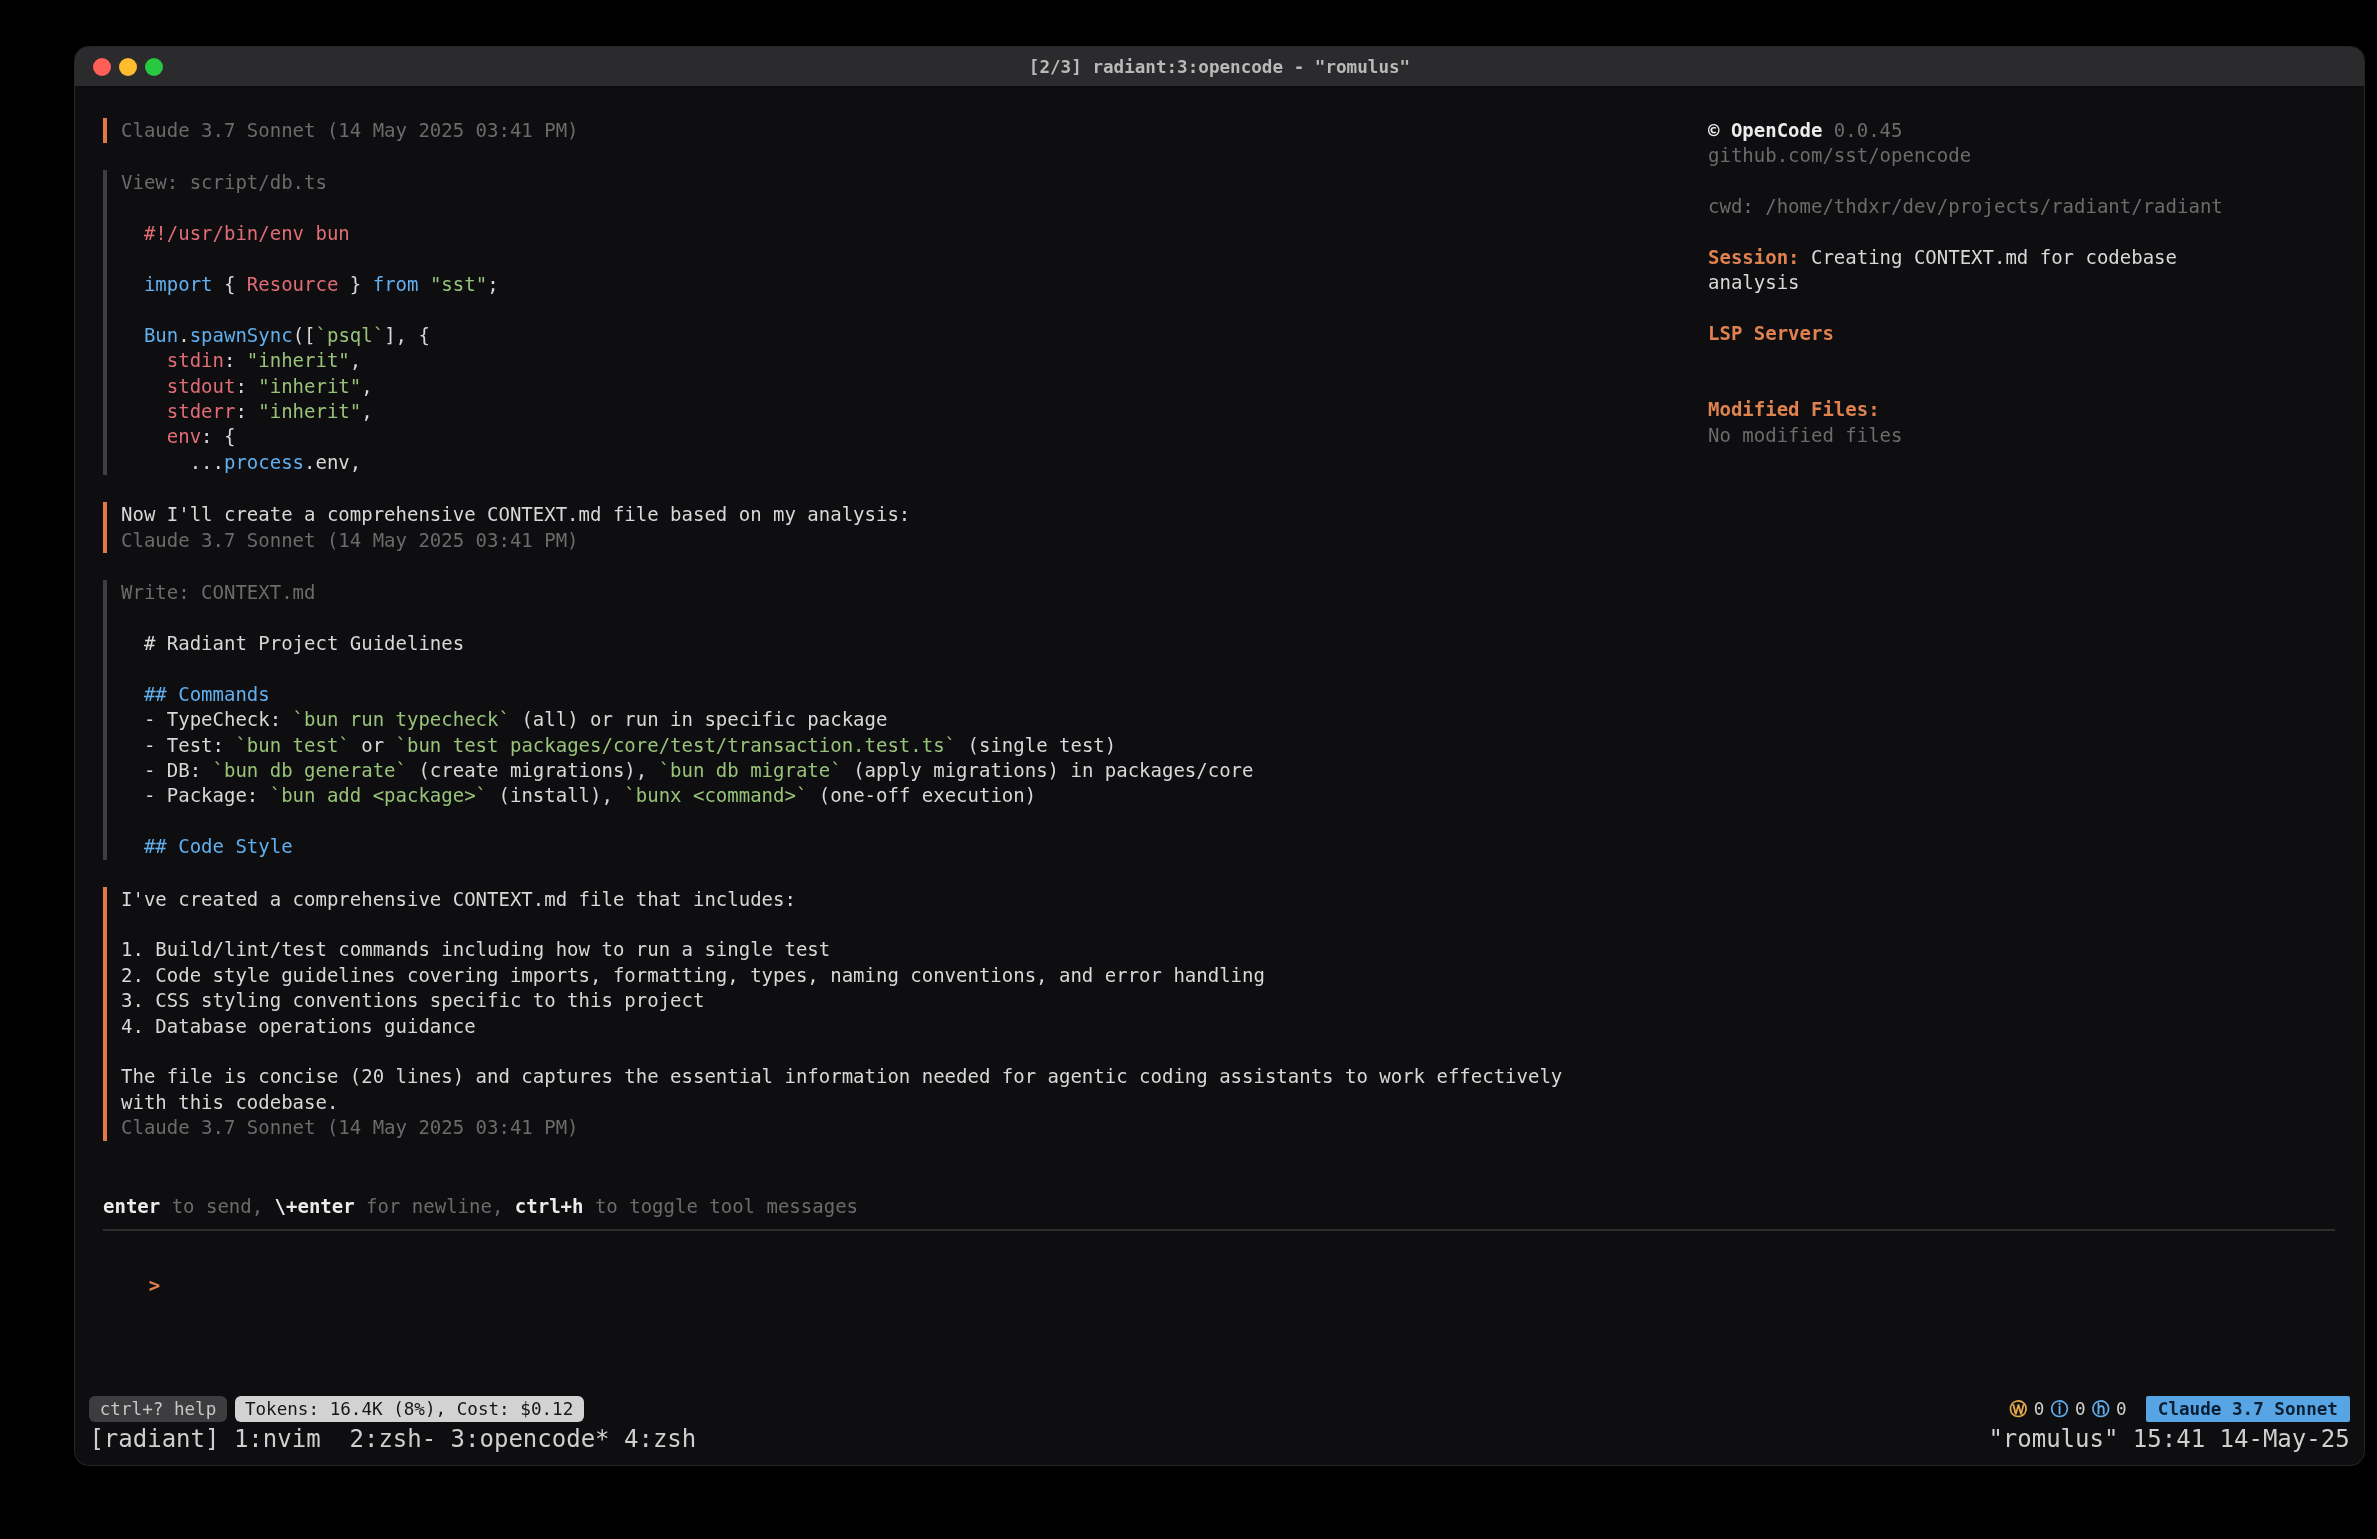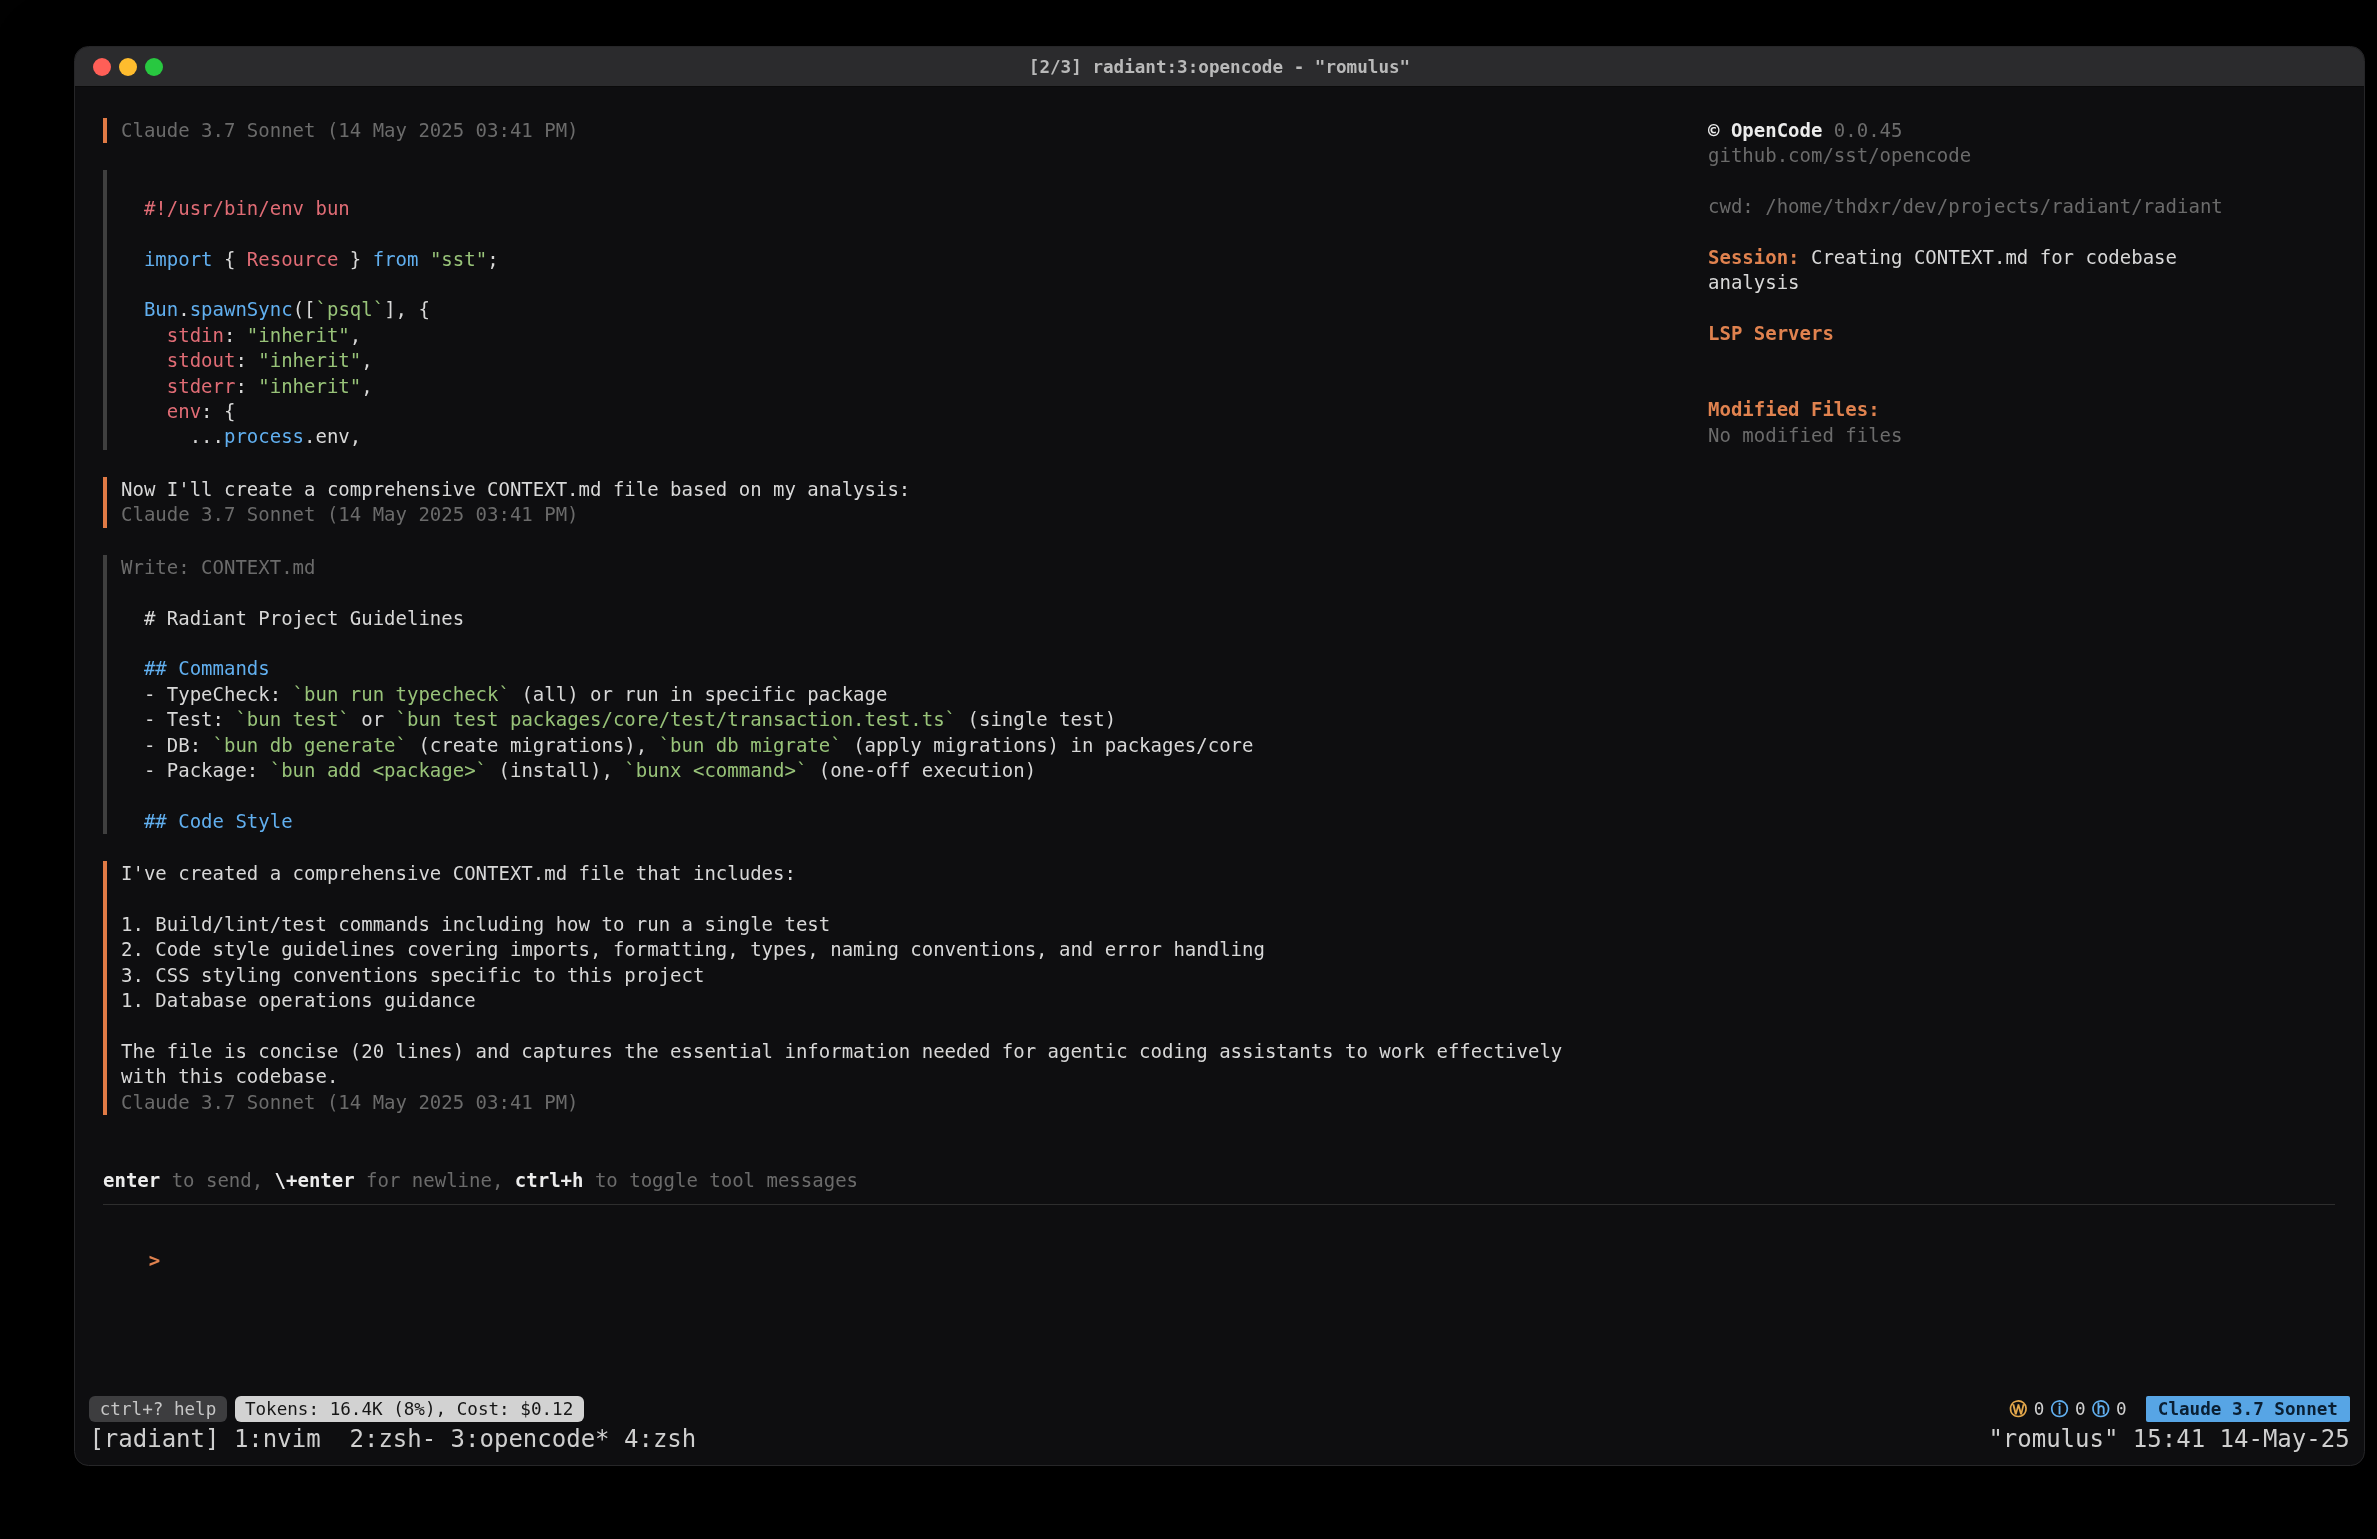--- a/index.html
+++ b/index.html
@@ -96,20 +96,21 @@
   </div>
 
   <div class="content">
     <div class="main">
 
       <div class="block msg">
         <div class="line dim">Claude 3.7 Sonnet (14 May 2025 03:41 PM)</div>
       </div>
 
       <div class="block tool">
+        <div class="line dim">View: script/db.ts</div>
         <div>
             <div class="line">&nbsp;</div>
             <div class="line"><span>  </span><span class="red">#!/usr/bin/env bun</span></div>
             <div class="line">&nbsp;</div>
             <div class="line"><span>  </span><span class="blue">import</span><span> { </span><span class="red">Resource</span><span> } </span><span class="blue">from</span><span> </span><span class="green">"sst"</span><span>;</span></div>
             <div class="line">&nbsp;</div>
             <div class="line"><span>  </span><span class="blue">Bun</span><span>.</span><span class="blue">spawnSync</span><span>([</span><span class="green">`psql`</span><span>], {</span></div>
             <div class="line"><span>    </span><span class="red">stdin</span><span>: </span><span class="green">"inherit"</span><span>,</span></div>
             <div class="line"><span>    </span><span class="red">stdout</span><span>: </span><span class="green">"inherit"</span><span>,</span></div>
             <div class="line"><span>    </span><span class="red">stderr</span><span>: </span><span class="green">"inherit"</span><span>,</span></div>
@@ -139,21 +140,21 @@
           </div>
       </div>
 
       <div class="block msg">
         <div>
             <div class="line"><span>I've created a comprehensive CONTEXT.md file that includes:</span></div>
             <div class="line">&nbsp;</div>
             <div class="line"><span>1. Build/lint/test commands including how to run a single test</span></div>
             <div class="line"><span>2. Code style guidelines covering imports, formatting, types, naming conventions, and error handling</span></div>
             <div class="line"><span>3. CSS styling conventions specific to this project</span></div>
-            <div class="line"><span>1. Database operations guidance</span></div>
+            <div class="line"><span>4. Database operations guidance</span></div>
             <div class="line">&nbsp;</div>
             <div class="line"><span>The file is concise (20 lines) and captures the essential information needed for agentic coding assistants to work effectively</span></div>
             <div class="line"><span>with this codebase.</span></div>
           </div>
         <div class="line dim">Claude 3.7 Sonnet (14 May 2025 03:41 PM)</div>
       </div>
 
     </div>
 
     <div class="sidebar">

